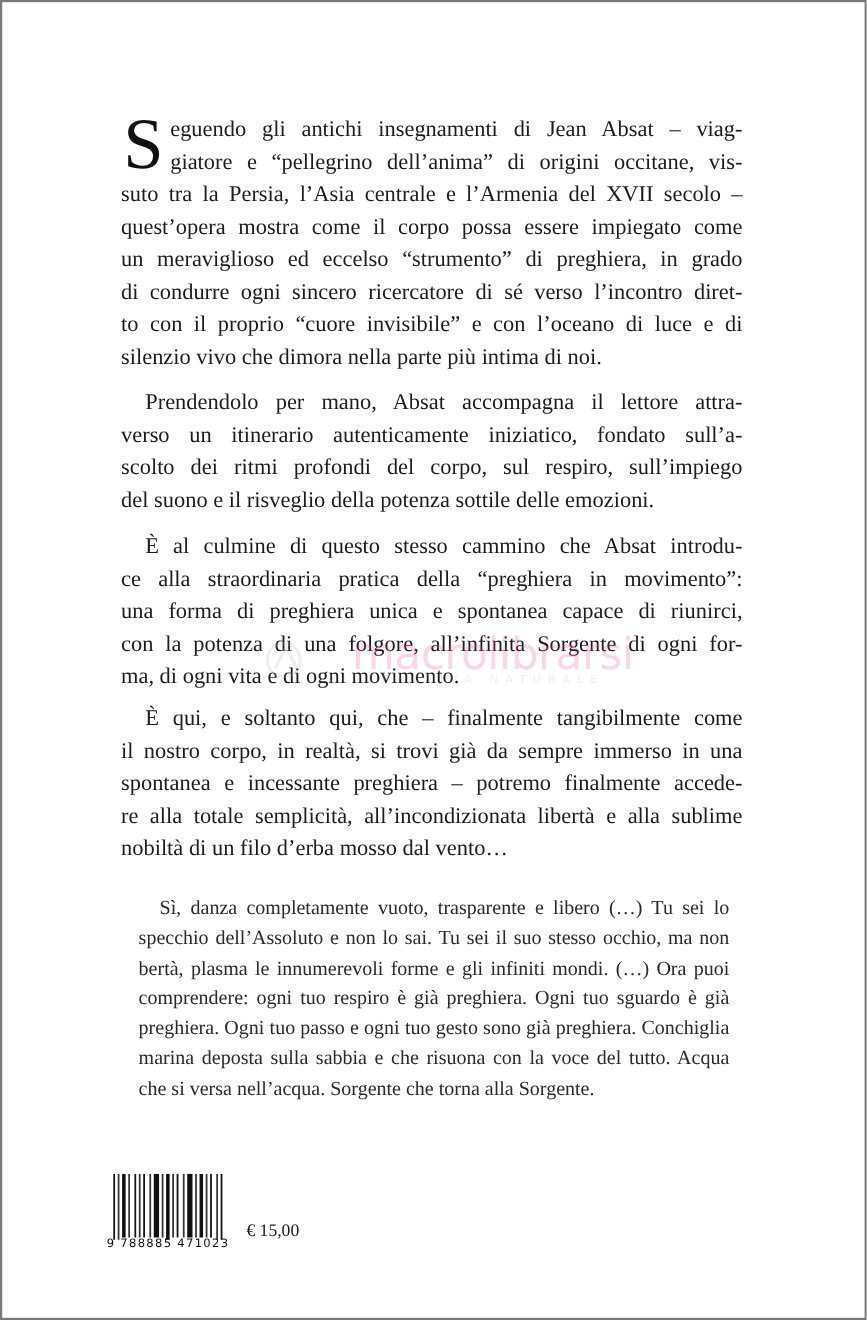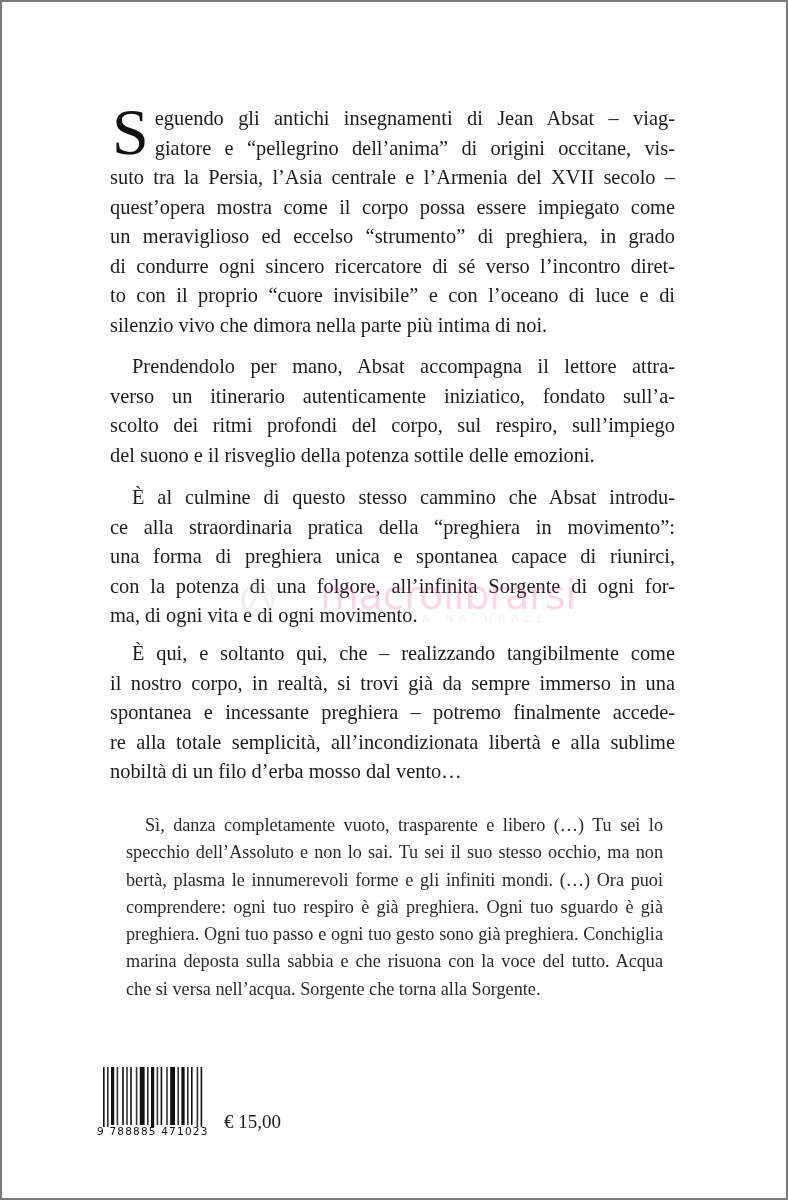--- a/index.html
+++ b/index.html
@@ -72,21 +72,21 @@
     position: absolute; left: 97px; top: 1067px; width: 126px; height: 71px;
   }
   .barcode-svg { position: absolute; left: 0; top: 0; }
   .isbn-digits {
     position: absolute; left: 0; top: 58px; width: 126px;
     font-family: "DejaVu Sans", sans-serif; font-size: 10.5px; letter-spacing: 1.2px;
     color: #111; white-space: nowrap; background: transparent;
   }
   .price {
     position: absolute; left: 224px; top: 1111px;
-    font-size: 19px; color: #1a1a1a;
+    font-size: 16px; color: #1a1a1a;
   }
 </style>
 </head>
 <body>
 
 <div class="frame"></div>
 
 <div class="page-body">
 
   <div class="para p1">
@@ -110,21 +110,21 @@
 
   <div class="para p3 indented">
     <span class="ln first">È al culmine di questo stesso cammino che Absat introdu-</span>
     <span class="ln">ce alla straordinaria pratica della “preghiera in movimento”:</span>
     <span class="ln">una forma di preghiera unica e spontanea capace di riunirci,</span>
     <span class="ln">con la potenza di una folgore, all’infinita Sorgente di ogni for-</span>
     <span class="ln last">ma, di ogni vita e di ogni movimento.</span>
   </div>
 
   <div class="para p4 indented">
-    <span class="ln first">È qui, e soltanto qui, che – realizzando tangibilmente come</span>
+    <span class="ln first">È qui, e soltanto qui, che – finalmente tangibilmente come</span>
     <span class="ln">il nostro corpo, in realtà, si trovi già da sempre immerso in una</span>
     <span class="ln">spontanea e incessante preghiera – potremo finalmente accede-</span>
     <span class="ln">re alla totale semplicità, all’incondizionata libertà e alla sublime</span>
     <span class="ln last">nobiltà di un filo d’erba mosso dal vento…</span>
   </div>
 </div>
 
 <div class="quote">
   <span class="ln first">Sì, danza completamente vuoto, trasparente e libero (…) Tu sei lo</span>
   <span class="ln">specchio dell’Assoluto e non lo sai. Tu sei il suo stesso occhio, ma non</span>

